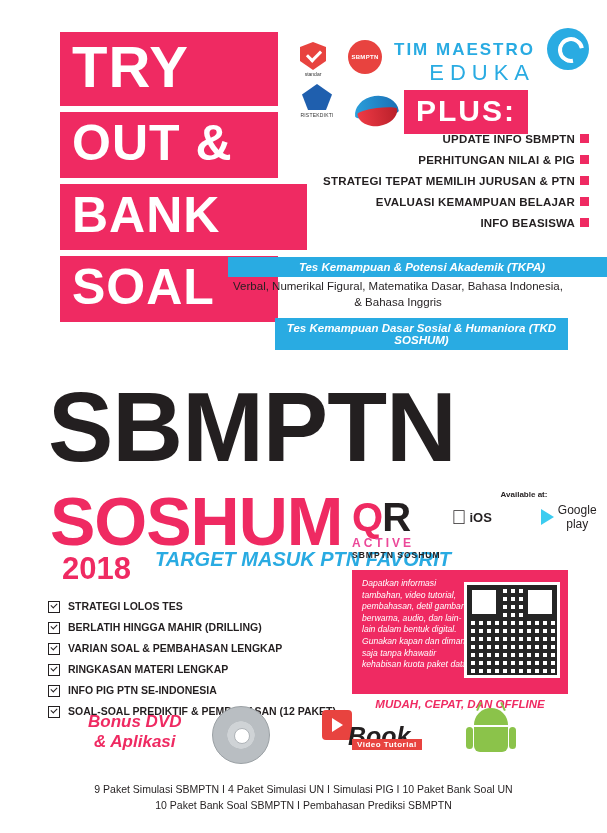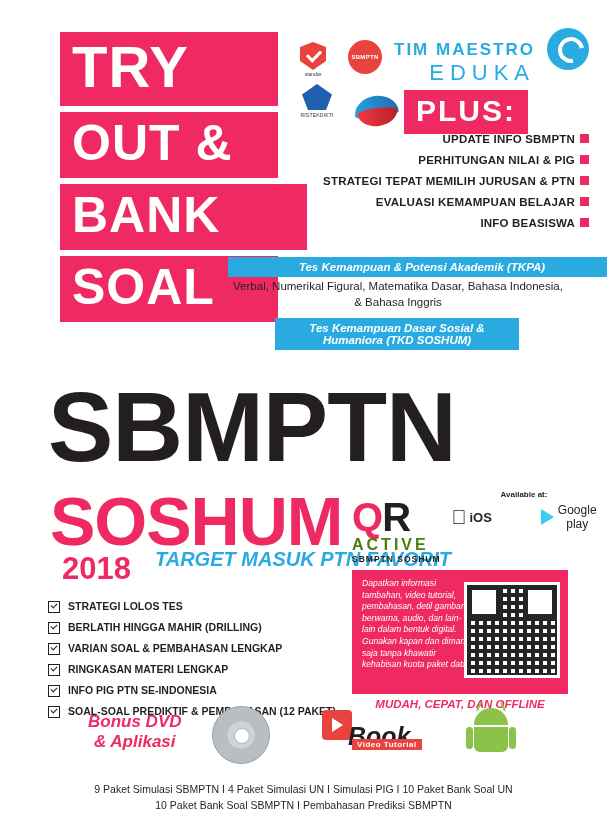--- a/index.html
+++ b/index.html
@@ -159,21 +159,21 @@
   }
 
   
   .bar {
     position:absolute;
     background:#29abe2; color:#fff;
     font-size:11.5px; font-weight:bold; font-style:italic;
     padding:4px 8px; text-align:center;
   }
   .bar-tkpa { left:228px; top:257px; width:388px; box-sizing:border-box; }
-  .bar-tkd  { left:275px; top:318px; width:244px; box-sizing:border-box; }
+  .bar-tkd  { left:275px; top:318px; width:293px; box-sizing:border-box; }
   .sub-text {
     position:absolute; text-align:center;
     font-size:11.5px; color:#231f20; line-height:1.35;
   }
   .sub-tkpa { left:228px; top:279px; width:340px; }
   .sub-tkd  { left:275px; top:361px; width:293px; }
 
   
   .sbmptn {
     position:absolute; left:48px; top:378px;
@@ -200,21 +200,21 @@
   .qr-active {
     position:absolute; left:352px; top:498px;
     color:#231f20;
   }
   .qr-word {
     font-size:40px; font-weight:bold; color:#231f20; line-height:.95;
     letter-spacing:-1px;
   }
   .qr-word .q { color:#ef2a62; }
   .qr-active-sub1 {
-    font-size:16px; font-weight:bold; letter-spacing:3px; color:#4d7c0f;
+    font-size:12px; font-weight:bold; letter-spacing:3px; color:#ec4899;
   }
   .qr-active-sub2 {
     font-size:8.5px; font-weight:bold; letter-spacing:1px; color:#231f20;
   }
 
   .avail {
     position:absolute; right:18px; top:490px;
     width:130px; text-align:center;
   }
   .avail-label{ font-size:8px; font-weight:bold; color:#231f20; }

